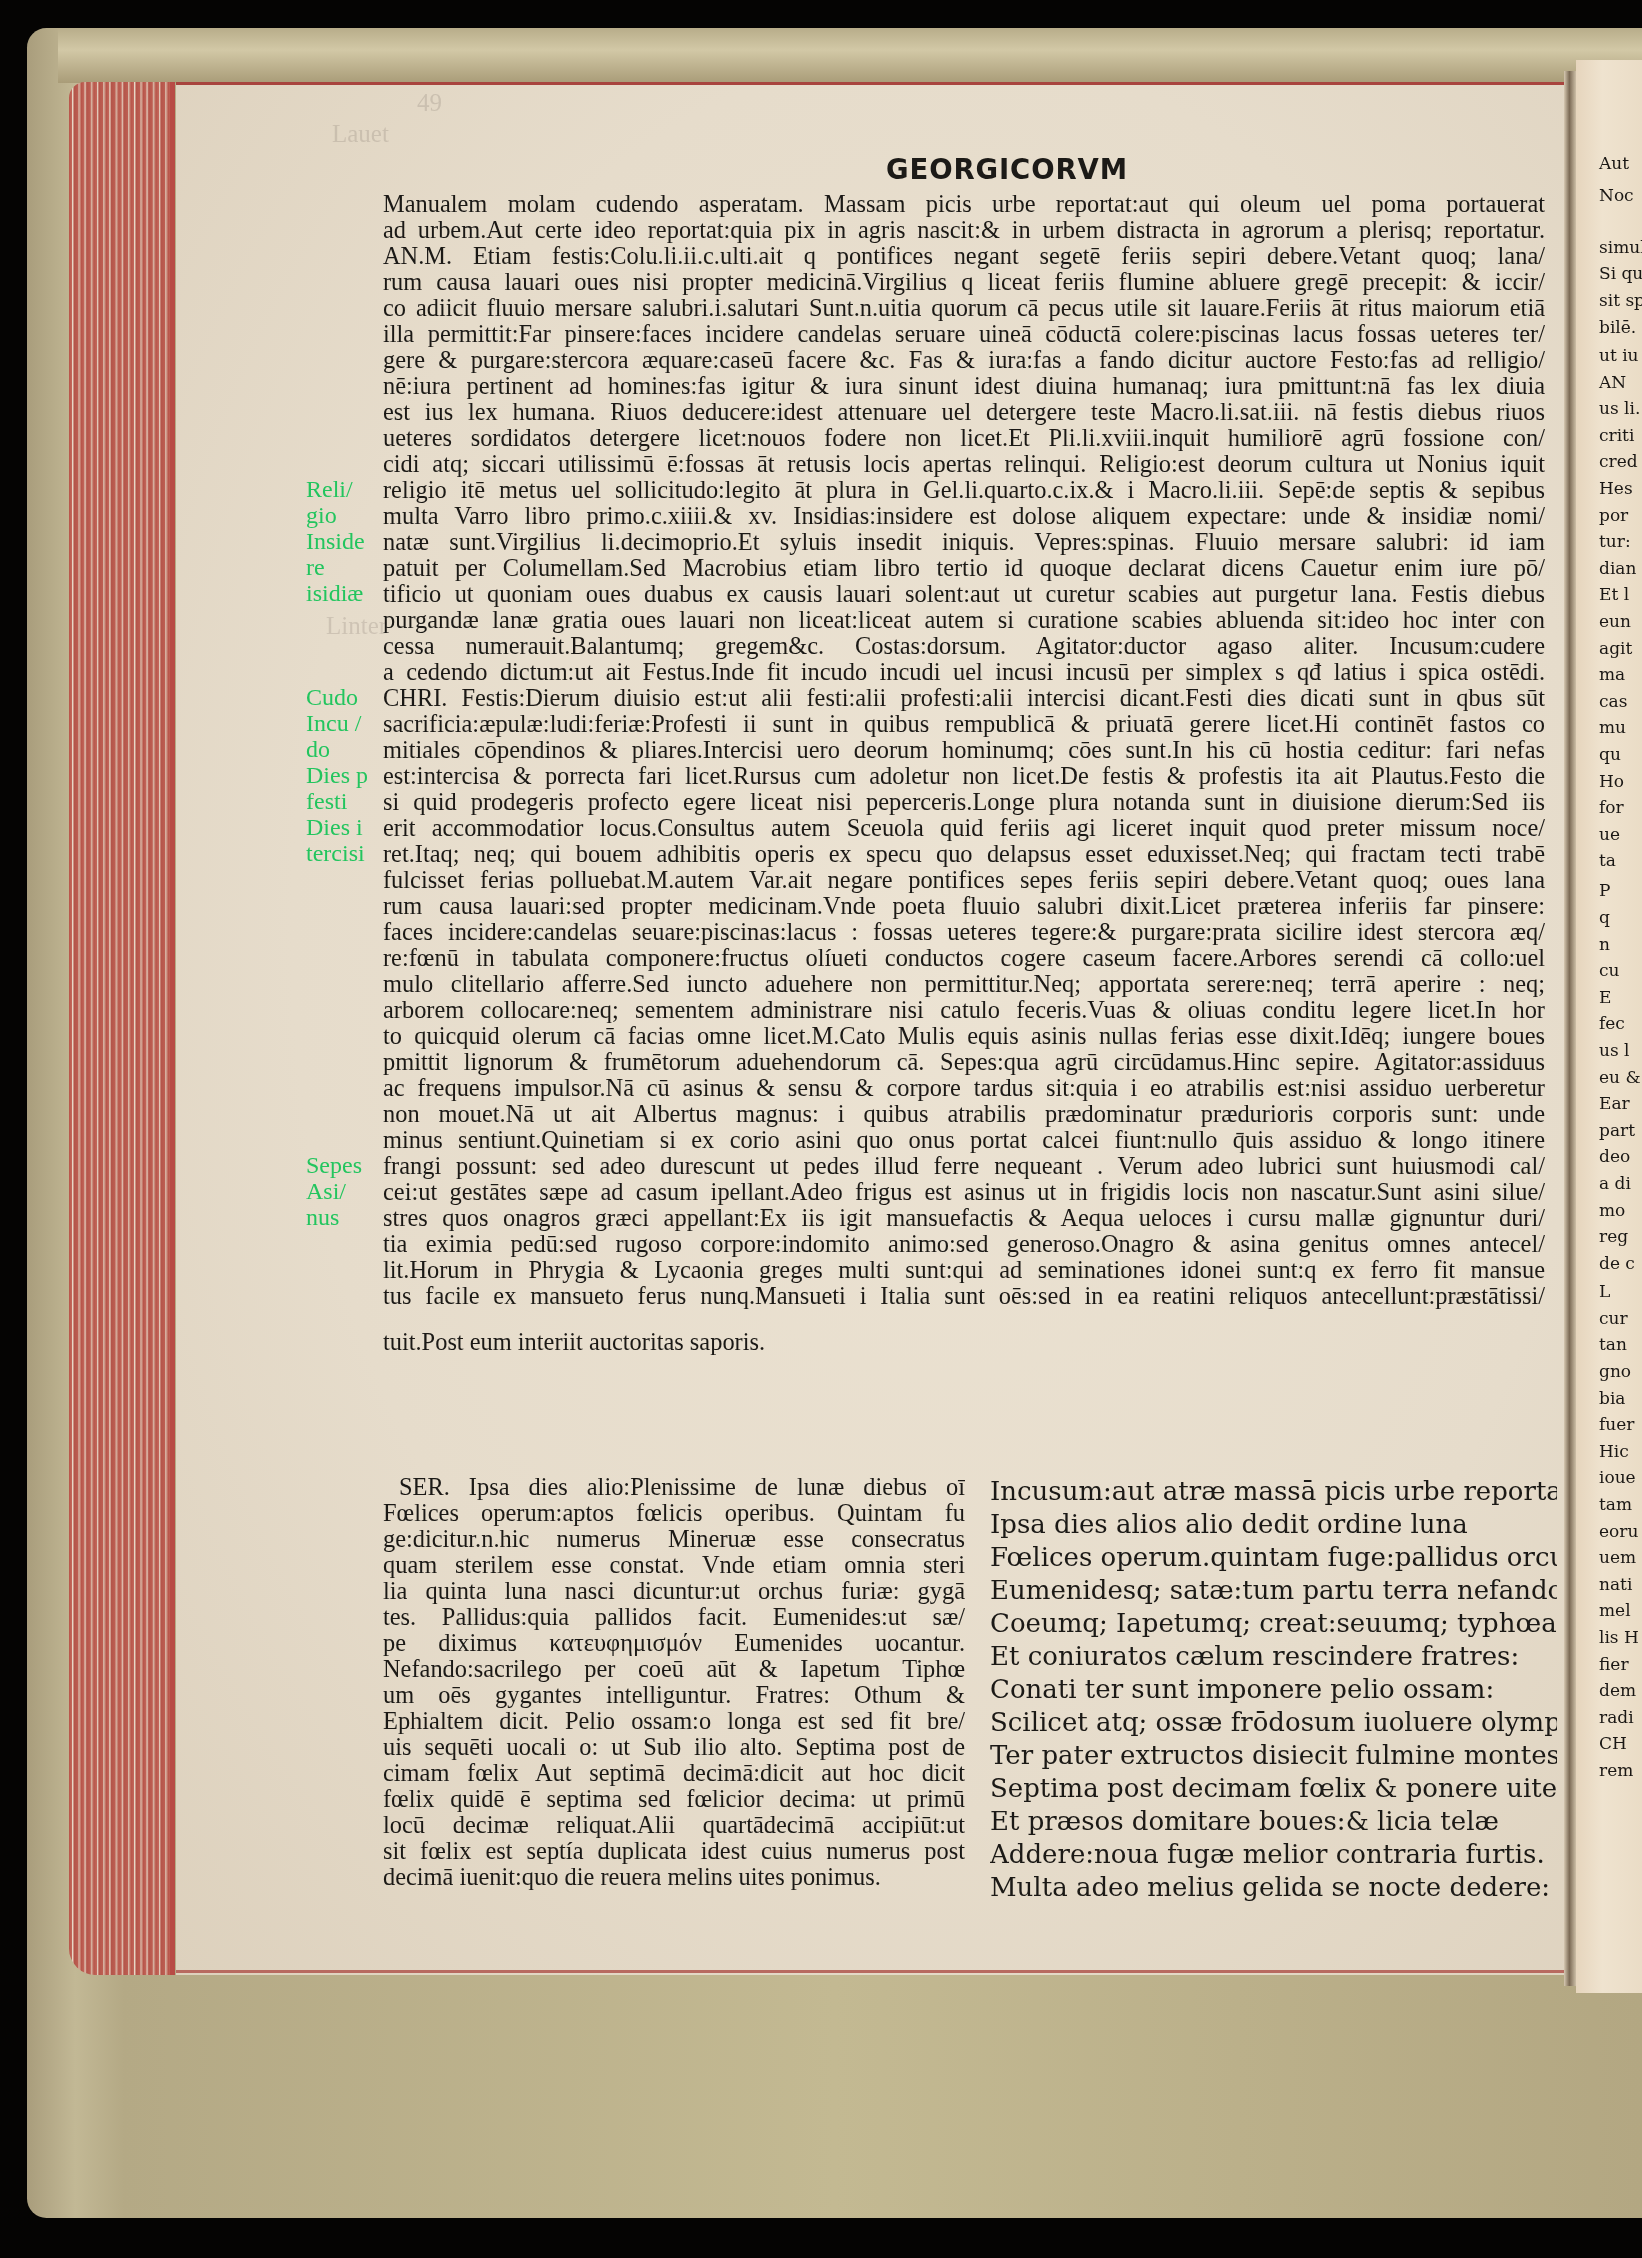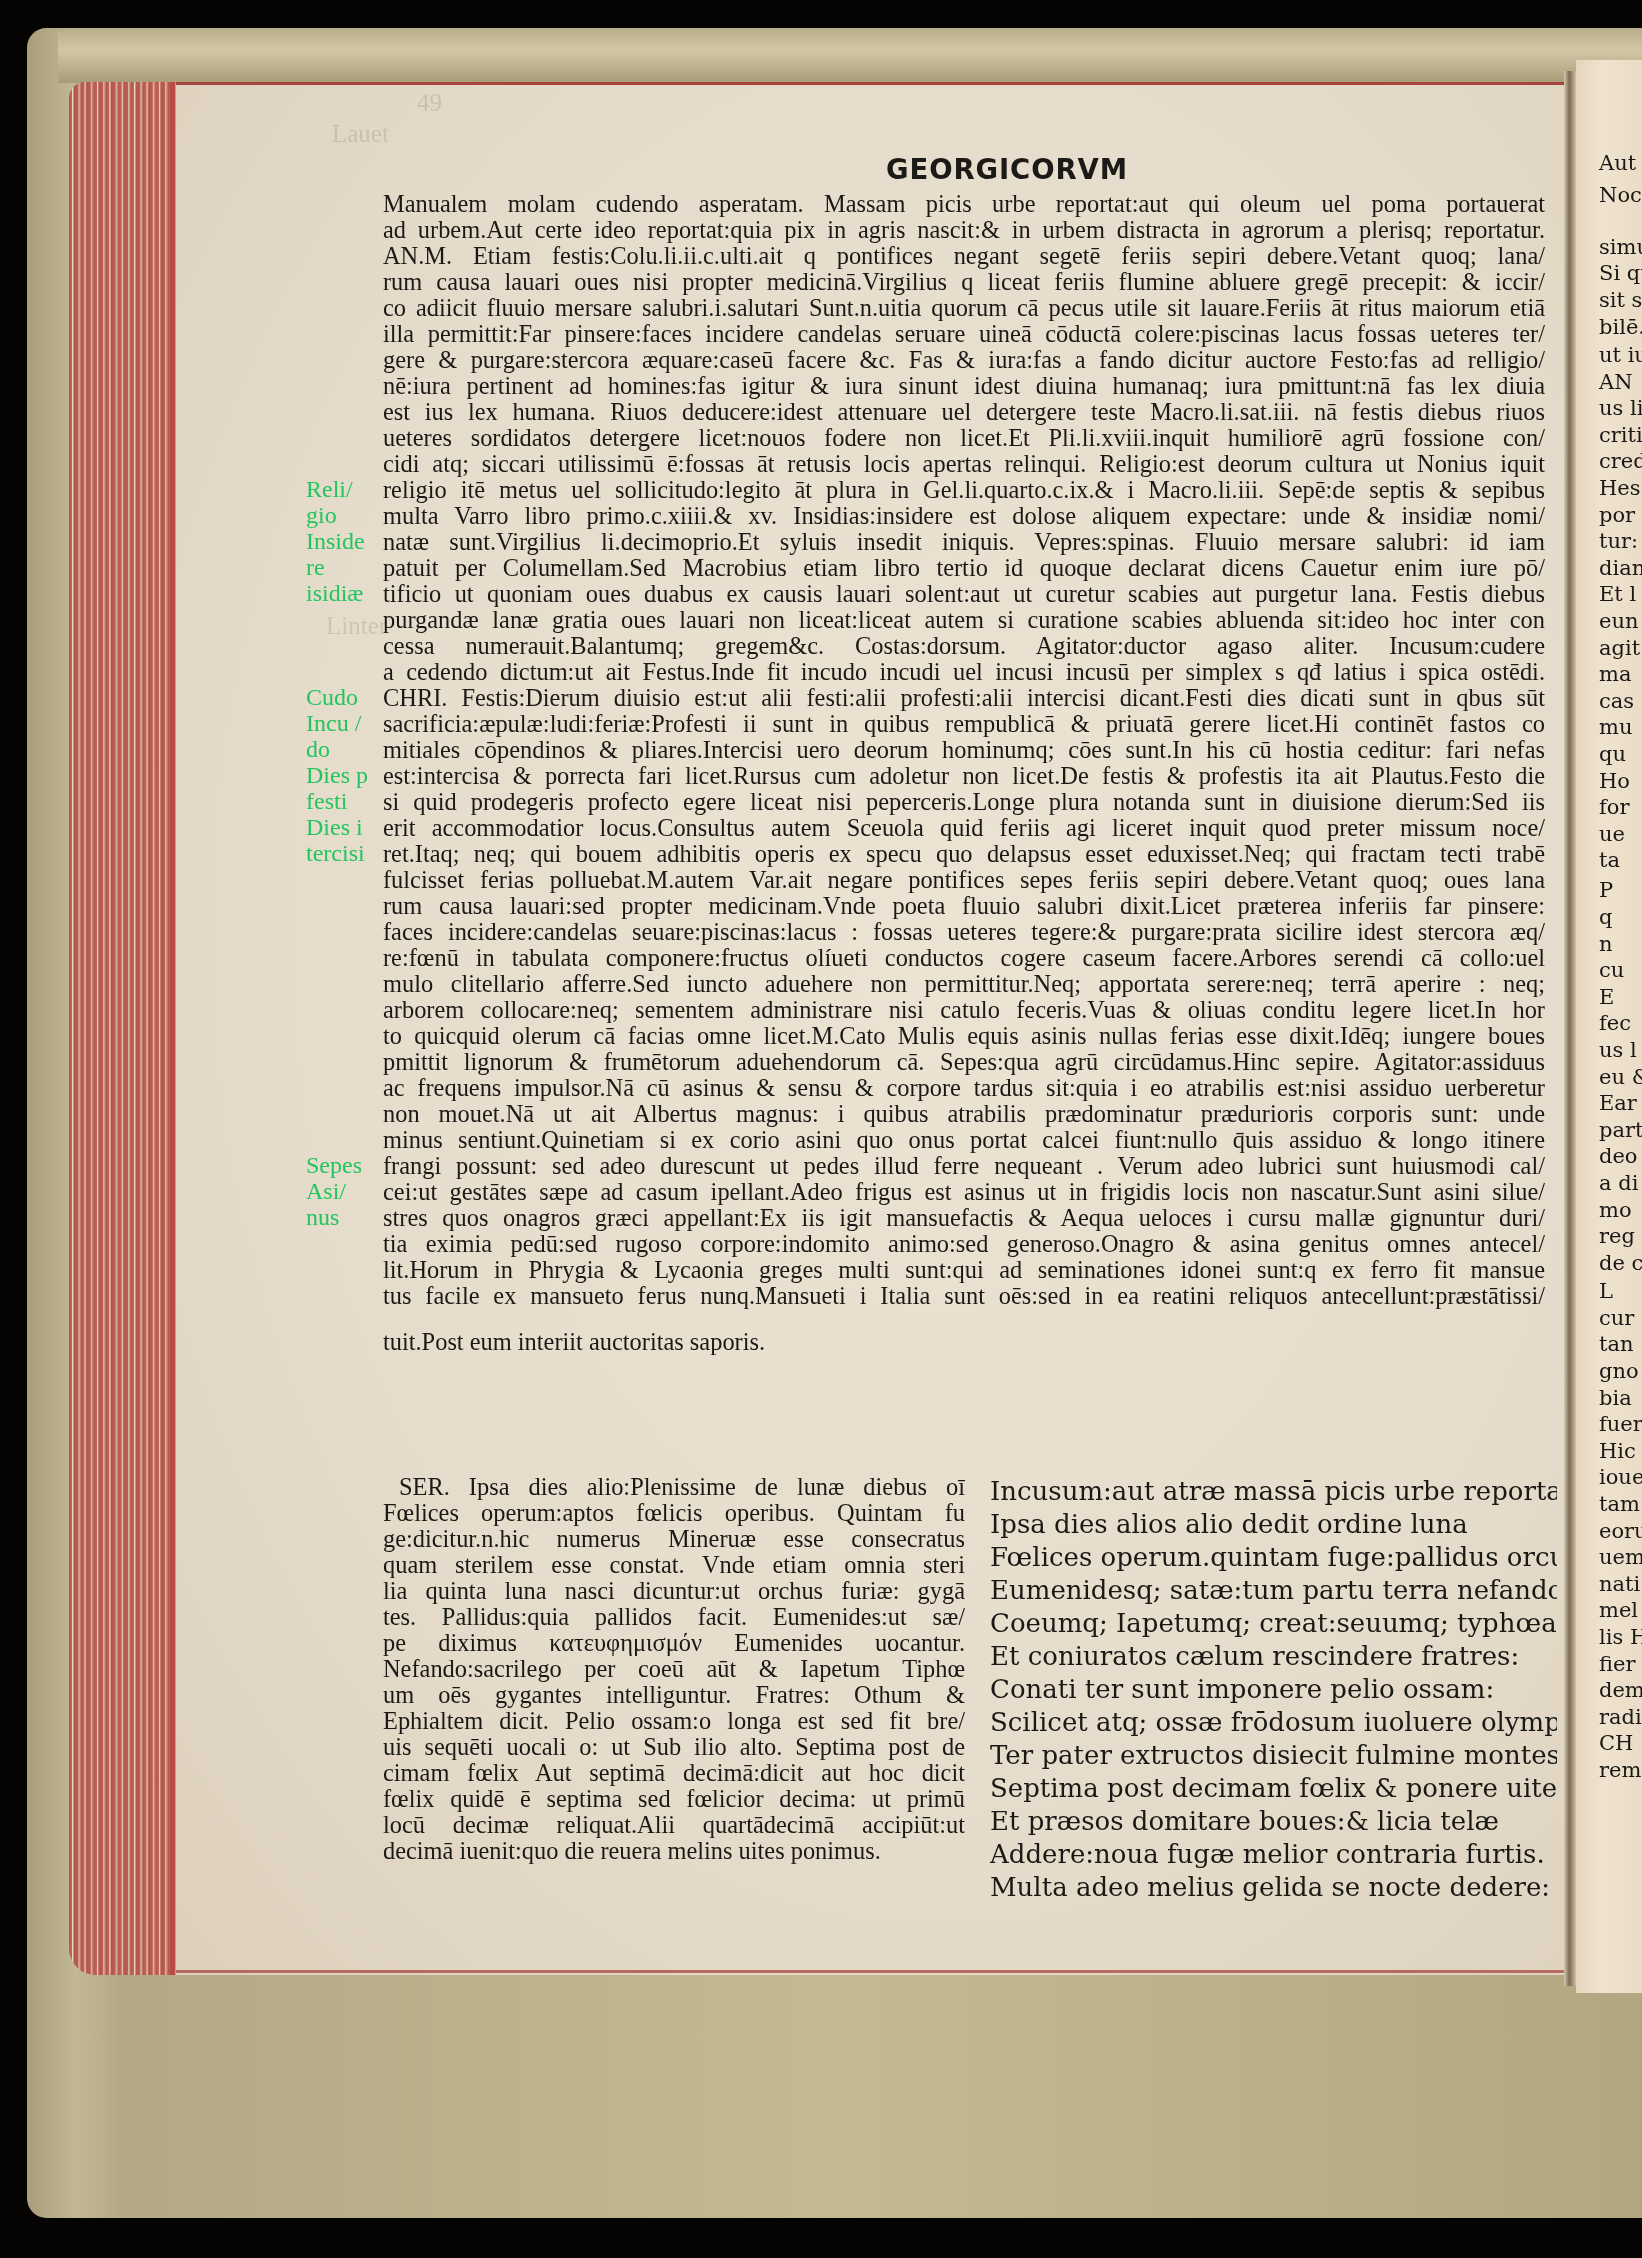--- a/index.html
+++ b/index.html
@@ -33,21 +33,21 @@
   .gutter {
     position:absolute; left:1564px; top:71px; width:12.4px; height:1915px;
     background:linear-gradient(90deg,#d6c8b1,#7b6a55 45%,#cdbfa7);
   }
   .facing-page {
     position:absolute; left:1576px; top:60px; width:66px; height:1933px;
     background:linear-gradient(90deg,#e6d5bd 0%,#efe3cf 40%,#eadcc6 100%);
     overflow:hidden;
   }
   .facing-page .fl {
-    position:absolute; left:23px; font-size:21px; line-height:26.6px; color:#1a1714; white-space:nowrap;
+    position:absolute; left:23px; font-size:17px; line-height:26.6px; color:#1a1714; white-space:nowrap;
   }
 
   .running-head {
     position:absolute; left:0; width:1642px; top:153px; text-align:center;
     font-family:"DejaVu Sans", sans-serif; font-weight:bold; font-size:27.5px; letter-spacing:0.9px; color:#1c1a17;
     padding-left:177px; box-sizing:border-box;
   }
   .running-head span { margin-left:195px; }
 
   .commentary {
@@ -237,20 +237,21 @@
     <div class="line">lia quinta luna nasci dicuntur:ut orchus furiæ: gygā</div>
     <div class="line">tes.  Pallidus:quia pallidos facit.  Eumenides:ut sæ/</div>
     <div class="line">pe diximus κατευφημισμόν Eumenides uocantur.</div>
     <div class="line">Nefando:sacrilego per coeū aūt &amp; Iapetum Tiphœ</div>
     <div class="line">um oēs gygantes intelliguntur.   Fratres: Othum &amp;</div>
     <div class="line">Ephialtem dicit.   Pelio ossam:o longa est sed fit bre/</div>
     <div class="line">uis sequēti uocali o: ut Sub ilio alto. Septima post de</div>
     <div class="line">cimam fœlix Aut septimā decimā:dicit aut hoc dicit</div>
     <div class="line">fœlix quidē ē septima sed fœlicior decima: ut primū</div>
     <div class="line">locū decimæ reliquat.Alii  quartādecimā accipiūt:ut</div>
+    <div class="line">sit fœlix est septía duplicata idest cuius numerus post</div>
     <div class="line last">decimā iuenit:quo die reuera melins uites ponimus.</div>
   </div>
 <div class="verse" id="verse">
     <div class="vline">Incusum:aut atræ massā picis urbe reportat.</div>
     <div class="vline">Ipsa dies alios alio dedit ordine luna</div>
     <div class="vline">Fœlices operum.quintam fuge:pallidus orcus</div>
     <div class="vline">Eumenidesq; satæ:tum partu terra nefando</div>
     <div class="vline">Coeumq; Iapetumq; creat:seuumq; typhœa</div>
     <div class="vline">Et coniuratos cælum rescindere fratres:</div>
     <div class="vline">Conati ter sunt imponere pelio ossam:</div>

